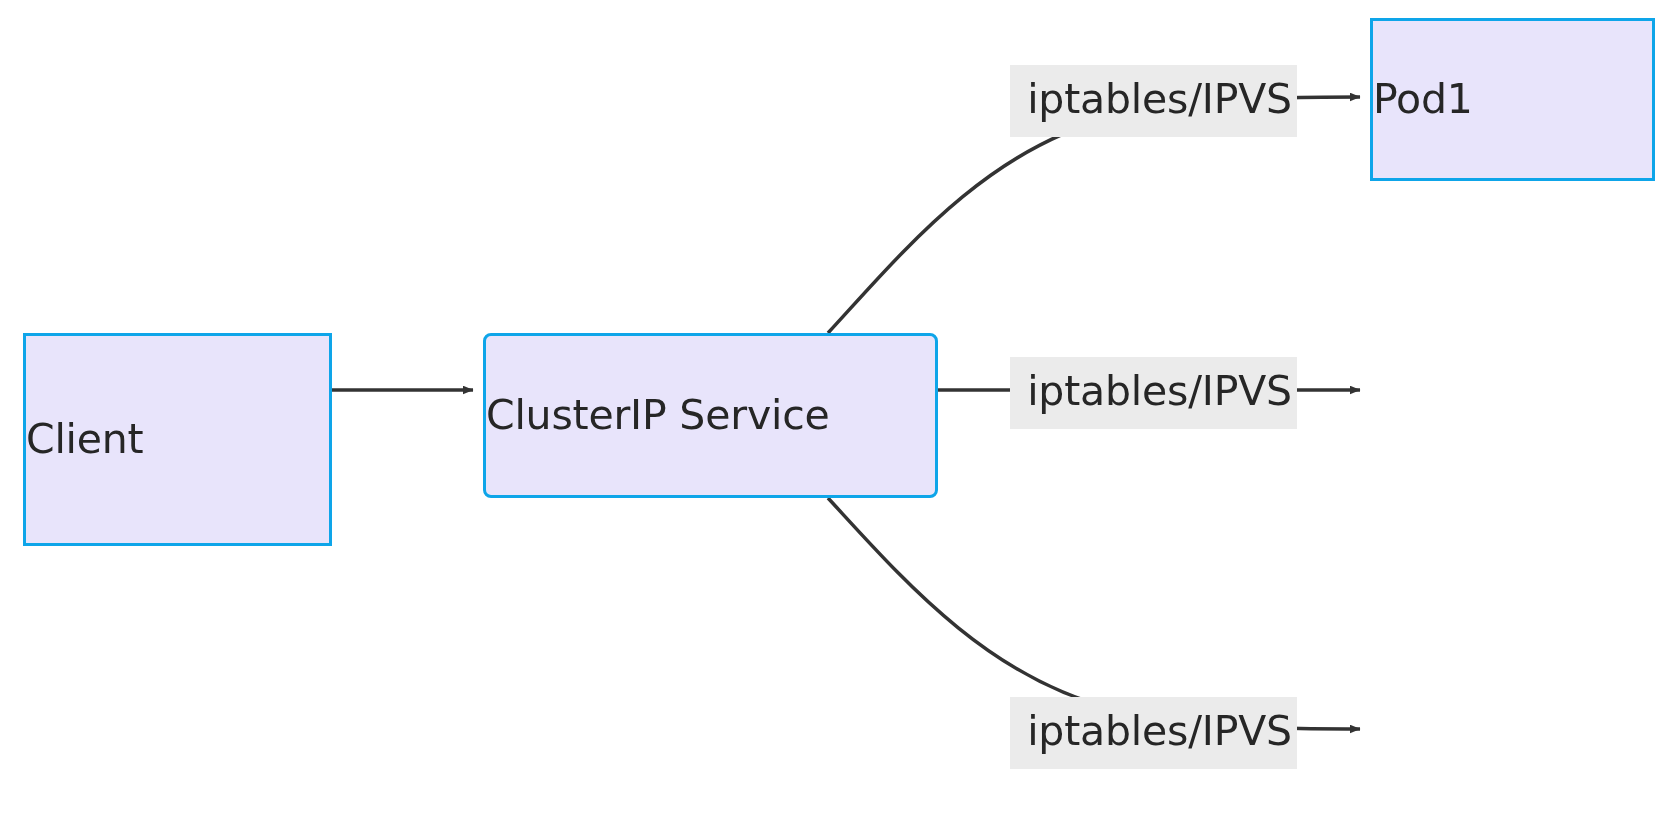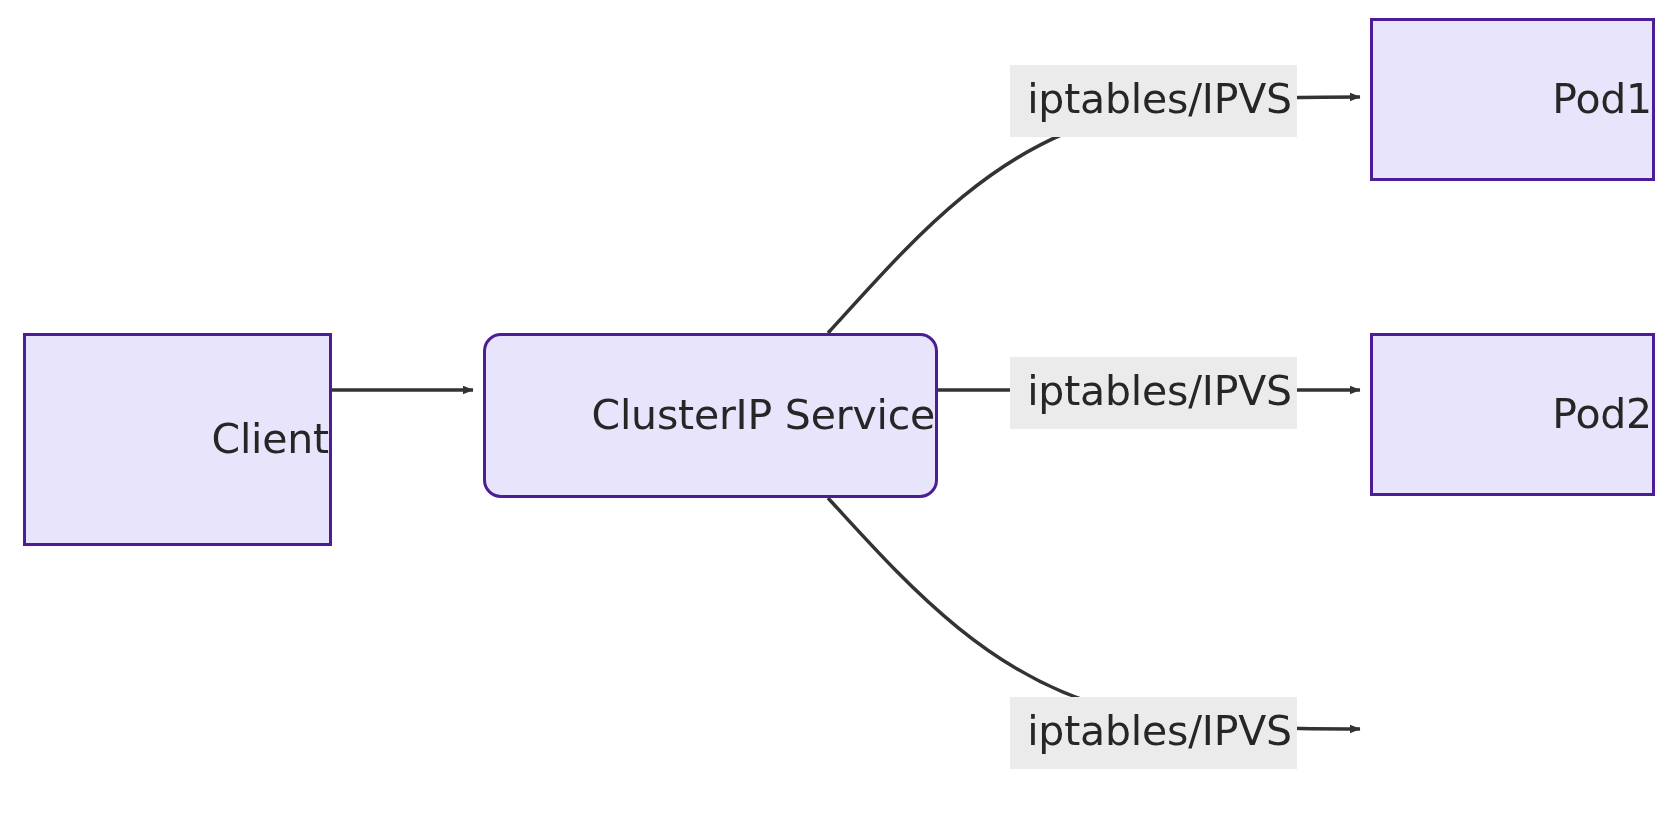--- a/index.html
+++ b/index.html
@@ -23,27 +23,27 @@
     position: absolute;
     left: 0;
     top: 0;
     width: 1678px;
     height: 834px;
   }
   .node {
     position: absolute;
     box-sizing: border-box;
     background: #e8e4fb;
-    border: 3px solid #4c1d95;
+    border: 3px solid #0ea5e9;
     display: flex;
     align-items: center;
-    justify-content: flex-end;
+    justify-content: flex-start;
   }
   .node.rounded {
-    border-radius: 18px;
+    border-radius: 8px;
   }
   .node-label {
     color: #262626;
     font-size: 41px;
     font-family: "DejaVu Sans", sans-serif;
     font-weight: 400;
     letter-spacing: -0.2px;
     white-space: nowrap;
     line-height: 1;
   }
@@ -102,18 +102,15 @@
   </div>
 
   <div class="node rounded" style="left:483px; top:333px; width:455px; height:165px;">
     <span class="node-label">ClusterIP Service</span>
   </div>
 
   <div class="node" style="left:1370px; top:18px; width:285px; height:163px;">
     <span class="node-label">Pod1</span>
   </div>
 
-  <div class="node" style="left:1370px; top:333px; width:285px; height:163px;">
-    <span class="node-label">Pod2</span>
-  </div>
 
 
 </div>
 
 </body></html>

